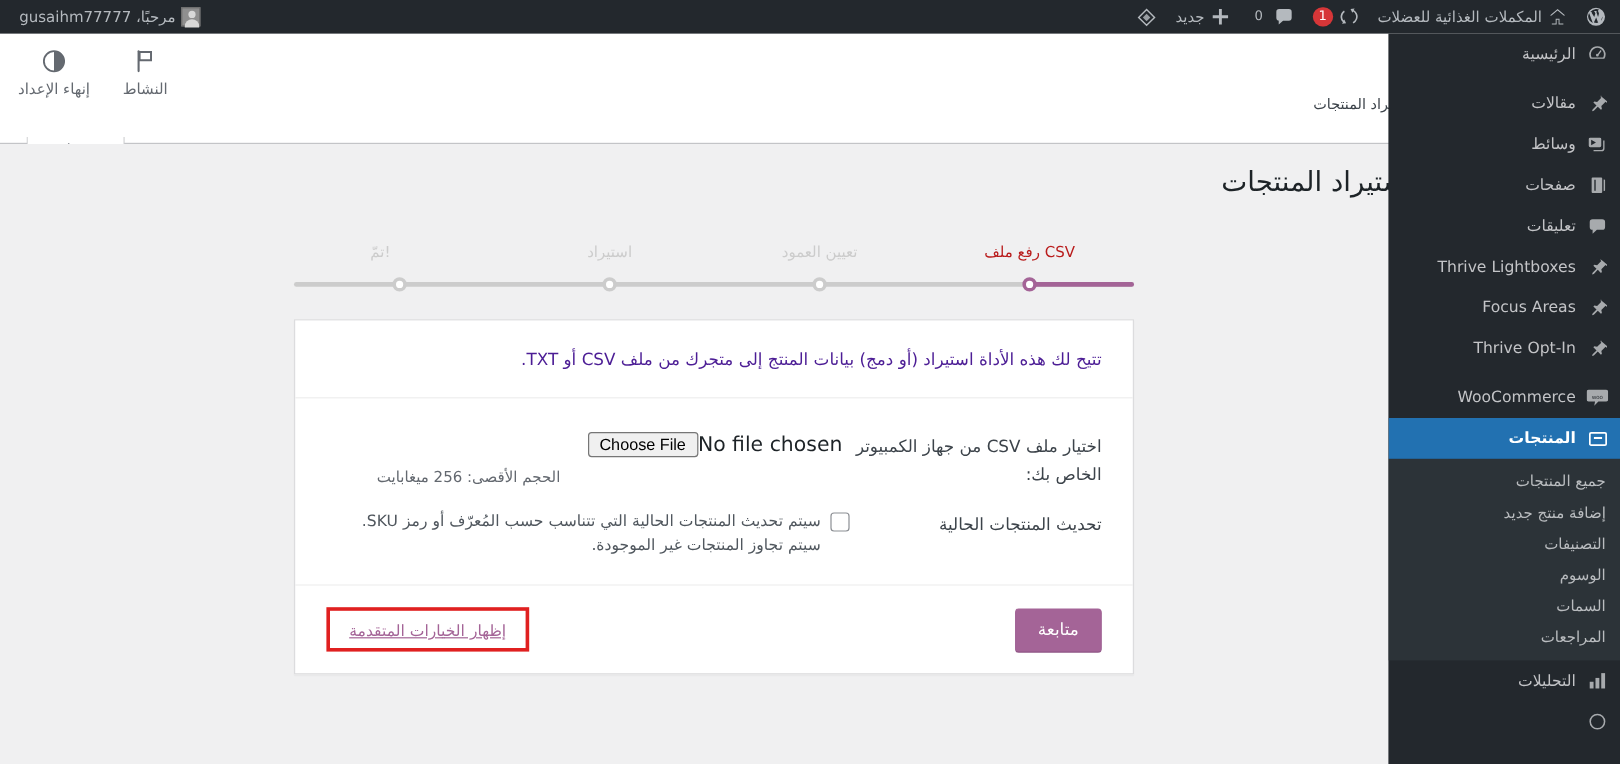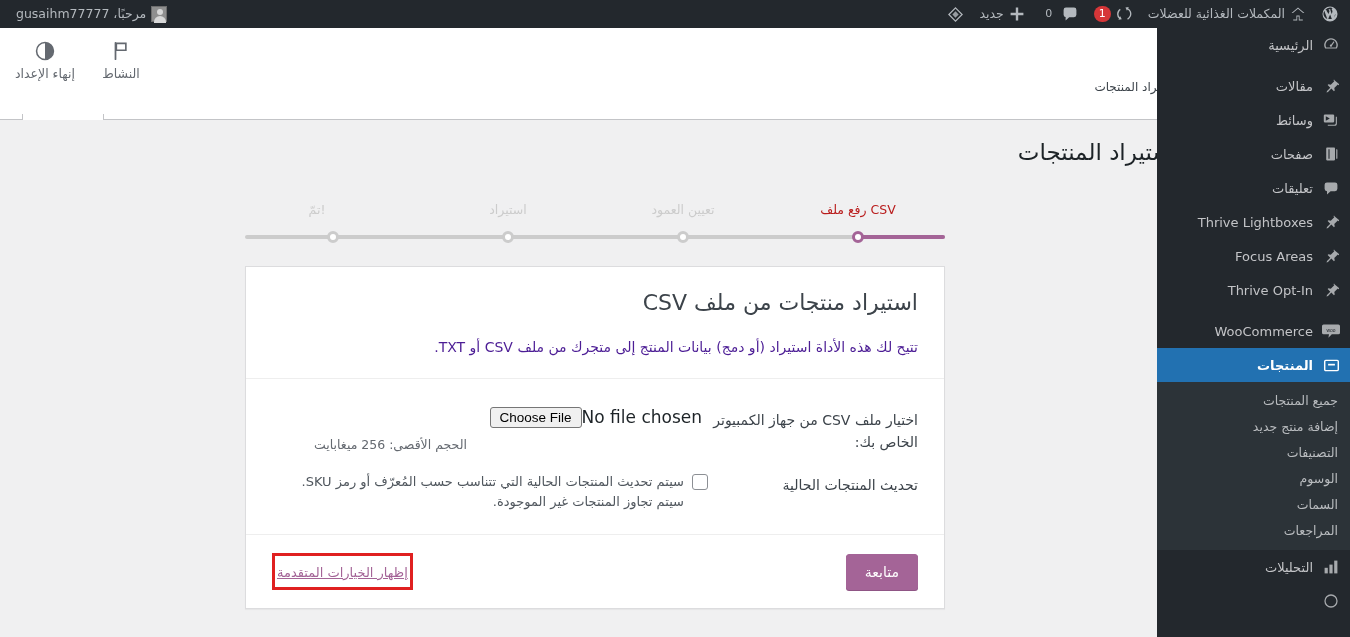--- a/index.html
+++ b/index.html
@@ -208,21 +208,21 @@
     padding: 18px 26px 18px 26px;
     display: flex; align-items: center; justify-content: space-between;
   }
   .btn-primary {
     background: #a46497; border: 1px solid #a46497; color: #fff;
     font-size: 14px; padding: 9px 18px; border-radius: 3px; cursor: pointer;
     box-shadow: 0 1px 0 #8f5585;
     font-family: "DejaVu Sans", sans-serif;
   }
   .adv-wrap {
-    border: 3px solid #e02020; padding: 6px 2px; display: inline-block;
+    border: 3px solid #e02020; padding: 6px 16px; display: inline-block;
     background: #fff;
   }
   .adv-link {
     font-size: 13px; color: #a46497; text-decoration: underline; cursor: pointer;
   }
 </style>
 </head>
 <body>
 
 <div id="adminbar">
@@ -459,21 +459,20 @@
         <div class="step-track-fill" style="width:87px"></div>
         <span class="step-dot active" style="left:613px"></span>
         <span class="step-dot" style="left:438px"></span>
         <span class="step-dot" style="left:263px"></span>
         <span class="step-dot" style="left:88px"></span>
       </div>
     </div>
 
     <div id="importer-card">
       <div class="card-head">
-        <h2>استيراد منتجات من ملف CSV</h2>
         <p>تتيح لك هذه الأداة استيراد (أو دمج) بيانات المنتج إلى متجرك من ملف CSV أو TXT.</p>
       </div>
 
       <div class="card-rows">
 
         <div class="form-row first">
           <div class="row-label">اختيار ملف CSV من جهاز الكمبيوتر الخاص بك:</div>
           <div class="row-field">
             <div class="file-line">
               <button class="choose-file-btn">Choose File</button><span class="no-file">No file chosen</span>

